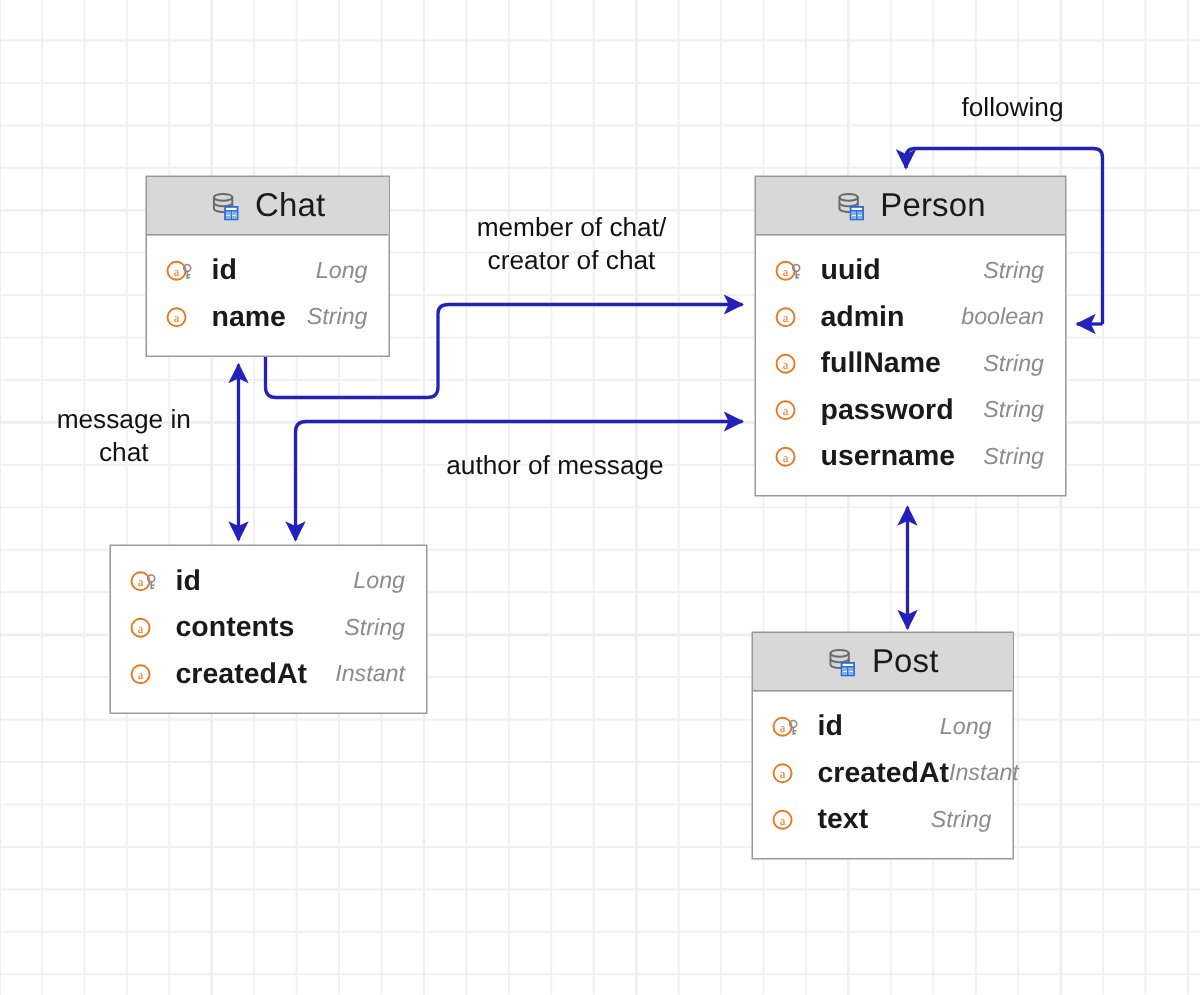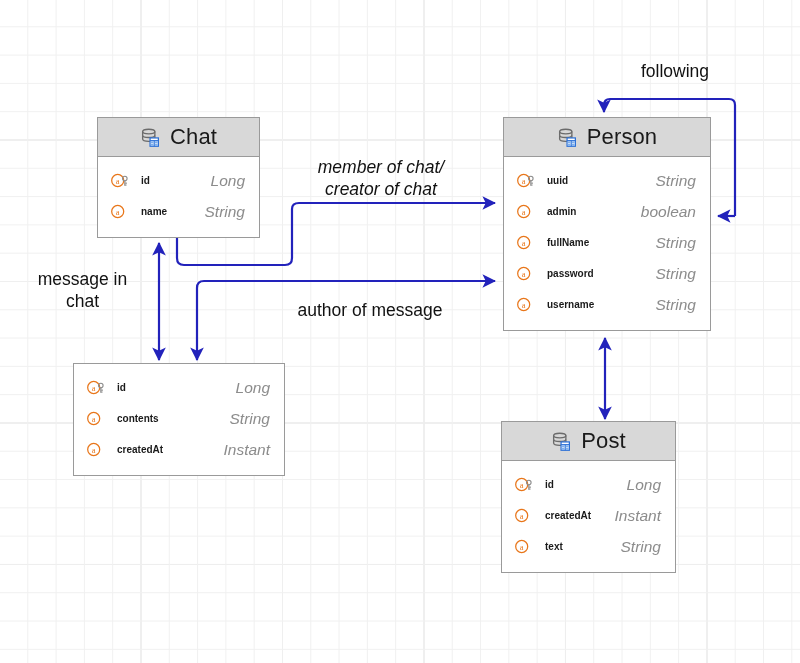--- a/index.html
+++ b/index.html
@@ -69,21 +69,21 @@
   .entity-body {
     padding: 8px 14px 10px 12px;
     box-sizing: border-box;
   }
   .attr-row {
     display: flex;
     align-items: center;
     height: 31px;
   }
   .attr-name {
-    font-size: 10px;
+    font-size: 19px;
     font-weight: bold;
     color: #1a1a1a;
     margin-left: 9px;
     white-space: nowrap;
   }
   .attr-type {
     font-size: 15.5px;
     font-style: italic;
     color: #8c8c8c;
     margin-left: auto;
@@ -145,21 +145,21 @@
       <path d="M 197 360 L 197 288 Q 197 281 204 281 L 495 281" fill="none" stroke="#2222bb" stroke-width="2.2" marker-start="url(#arrow)" marker-end="url(#arrow)"></path>
     </g>
 
     <g>
       <path d="M 605 338 L 605 419" fill="none" stroke="#2222bb" stroke-width="2.2" marker-start="url(#arrow)" marker-end="url(#arrow)"></path>
     </g>
   </svg>
 
   <div class="edge-label" style="left:600px; top:60px; width:150px;">following</div>
 
-  <div class="edge-label" style="left:286px; top:156px; width:190px;font-style:italic;">member of chat/
+  <div class="edge-label" style="left:286px; top:140px; width:190px;">member of chat/
 creator of chat</div>
 
   <div class="edge-label" style="left:10px; top:268px; width:145px;">message in
 chat</div>
 
   <div class="edge-label" style="left:265px; top:299px; width:210px;">author of message</div>
 
 
   <div class="entity" style="left:97px; top:117px; width:163px;">
     <div class="entity-header">

